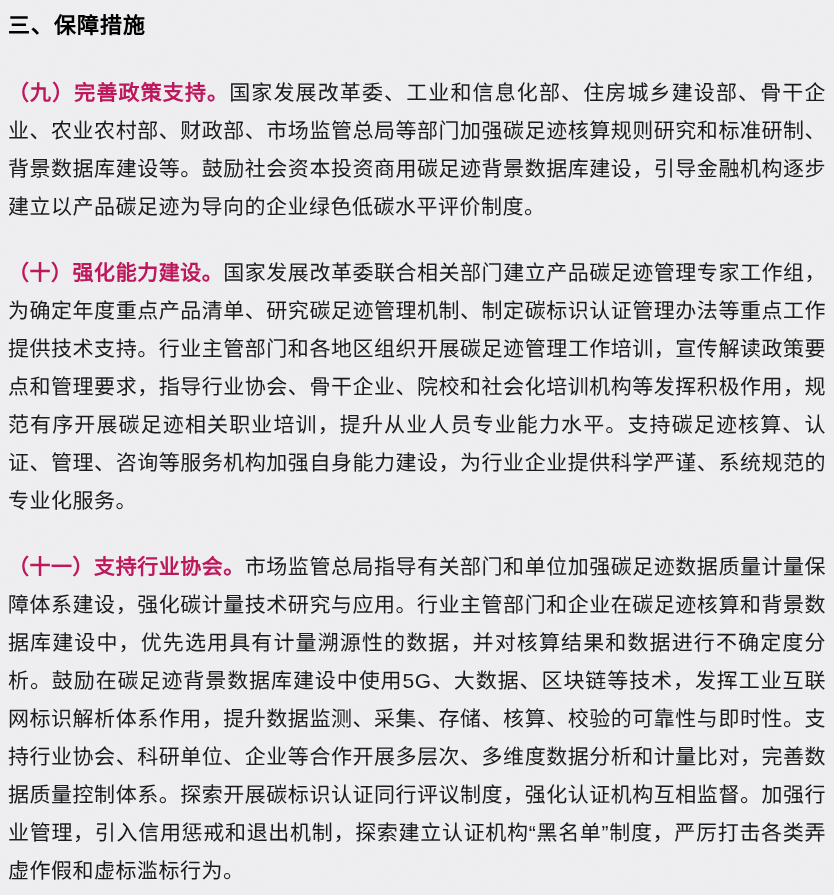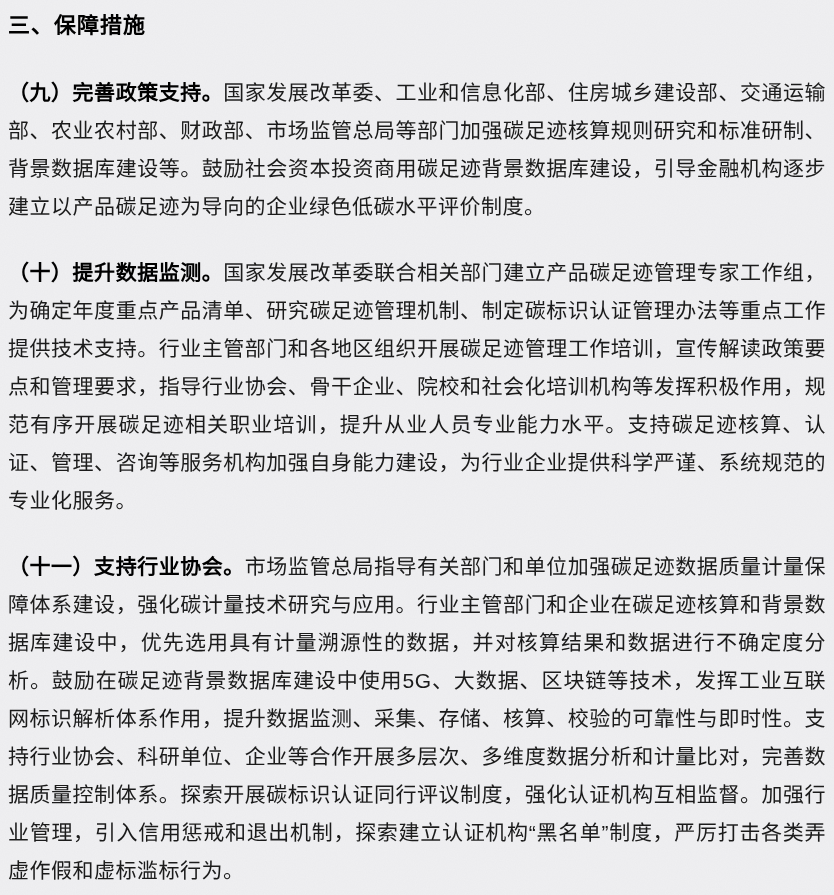--- a/index.html
+++ b/index.html
@@ -40,43 +40,43 @@
   .para {
     font-size: 21px;
     line-height: 38px;
     text-align: justify;
     color: #1b1b1b;
     margin: 28px 0 0 0;
     letter-spacing: 0.5px;
   }
   .para .lead {
     font-weight: bold;
-    color: #000000;
+    color: #be185d;
   }
 </style>
 </head>
 <body>
 
 <svg class="texture-layer" width="834" height="895" xmlns="http://www.w3.org/2000/svg" aria-hidden="true">
   <filter id="paperNoise" x="0" y="0" width="100%" height="100%">
     <feTurbulence type="fractalNoise" baseFrequency="0.9" numOctaves="2" stitchTiles="stitch"></feTurbulence>
     <feColorMatrix type="matrix" values="0 0 0 0 0.52  0 0 0 0 0.52  0 0 0 0 0.55  0 0 0 0.10 0"></feColorMatrix>
   </filter>
   <rect width="100%" height="100%" filter="url(#paperNoise)"></rect>
 </svg>
 
 <div class="page">
 
   <h1 class="section-heading">三、保障措施</h1>
 
   <p class="para">
-    <span class="lead">（九）完善政策支持。</span><span>国家发展改革委、工业和信息化部、住房城乡建设部、交通运输部、农业农村部、财政部、市场监管总局等部门加强碳足迹核算规则研究和标准研制、背景数据库建设等。鼓励社会资本投资商用碳足迹背景数据库建设，引导金融机构逐步建立以产品碳足迹为导向的企业绿色低碳水平评价制度。</span>
+    <span class="lead">（九）完善政策支持。</span><span>国家发展改革委、工业和信息化部、住房城乡建设部、骨干企业、农业农村部、财政部、市场监管总局等部门加强碳足迹核算规则研究和标准研制、背景数据库建设等。鼓励社会资本投资商用碳足迹背景数据库建设，引导金融机构逐步建立以产品碳足迹为导向的企业绿色低碳水平评价制度。</span>
   </p>
 
   <p class="para">
-    <span class="lead">（十）提升数据监测。</span><span>国家发展改革委联合相关部门建立产品碳足迹管理专家工作组，为确定年度重点产品清单、研究碳足迹管理机制、制定碳标识认证管理办法等重点工作提供技术支持。行业主管部门和各地区组织开展碳足迹管理工作培训，宣传解读政策要点和管理要求，指导行业协会、骨干企业、院校和社会化培训机构等发挥积极作用，规范有序开展碳足迹相关职业培训，提升从业人员专业能力水平。支持碳足迹核算、认证、管理、咨询等服务机构加强自身能力建设，为行业企业提供科学严谨、系统规范的专业化服务。</span>
+    <span class="lead">（十）强化能力建设。</span><span>国家发展改革委联合相关部门建立产品碳足迹管理专家工作组，为确定年度重点产品清单、研究碳足迹管理机制、制定碳标识认证管理办法等重点工作提供技术支持。行业主管部门和各地区组织开展碳足迹管理工作培训，宣传解读政策要点和管理要求，指导行业协会、骨干企业、院校和社会化培训机构等发挥积极作用，规范有序开展碳足迹相关职业培训，提升从业人员专业能力水平。支持碳足迹核算、认证、管理、咨询等服务机构加强自身能力建设，为行业企业提供科学严谨、系统规范的专业化服务。</span>
   </p>
 
   <p class="para">
     <span class="lead">（十一）支持行业协会。</span><span>市场监管总局指导有关部门和单位加强碳足迹数据质量计量保障体系建设，强化碳计量技术研究与应用。行业主管部门和企业在碳足迹核算和背景数据库建设中，优先选用具有计量溯源性的数据，并对核算结果和数据进行不确定度分析。鼓励在碳足迹背景数据库建设中使用5G、大数据、区块链等技术，发挥工业互联网标识解析体系作用，提升数据监测、采集、存储、核算、校验的可靠性与即时性。支持行业协会、科研单位、企业等合作开展多层次、多维度数据分析和计量比对，完善数据质量控制体系。探索开展碳标识认证同行评议制度，强化认证机构互相监督。加强行业管理，引入信用惩戒和退出机制，探索建立认证机构“黑名单”制度，严厉打击各类弄虚作假和虚标滥标行为。</span>
   </p>
 
 </div>
 
 </body></html>

